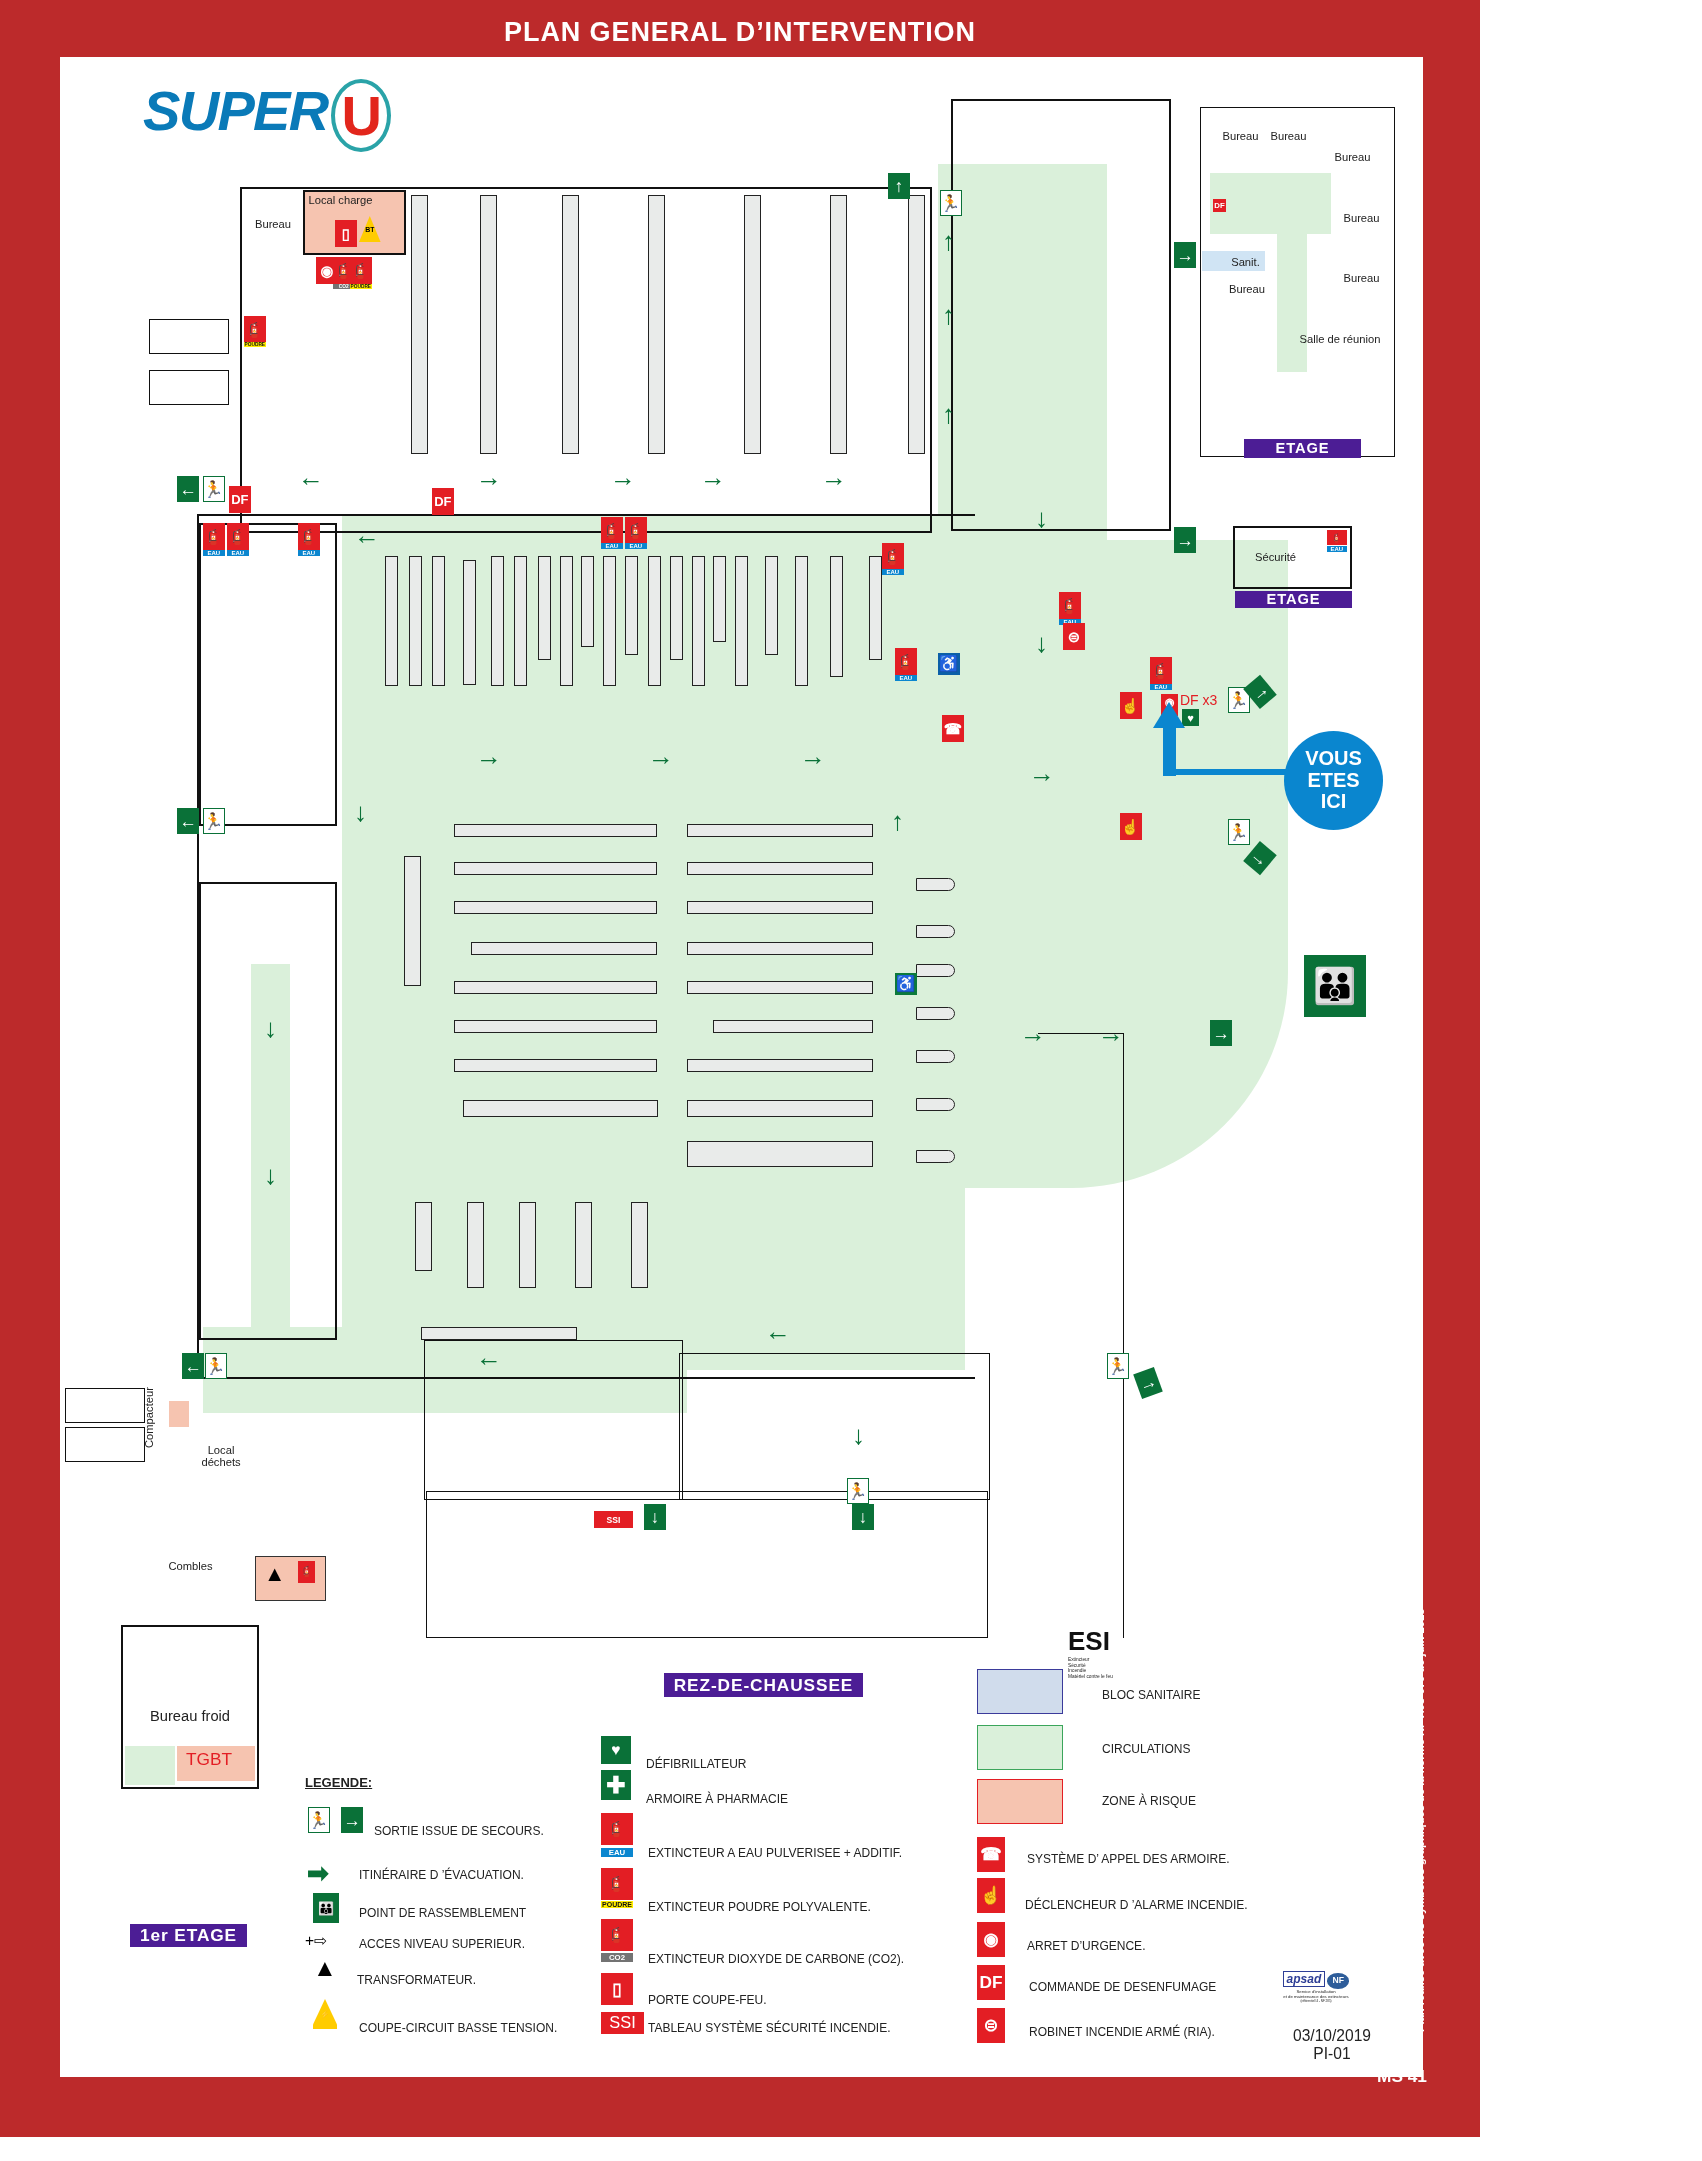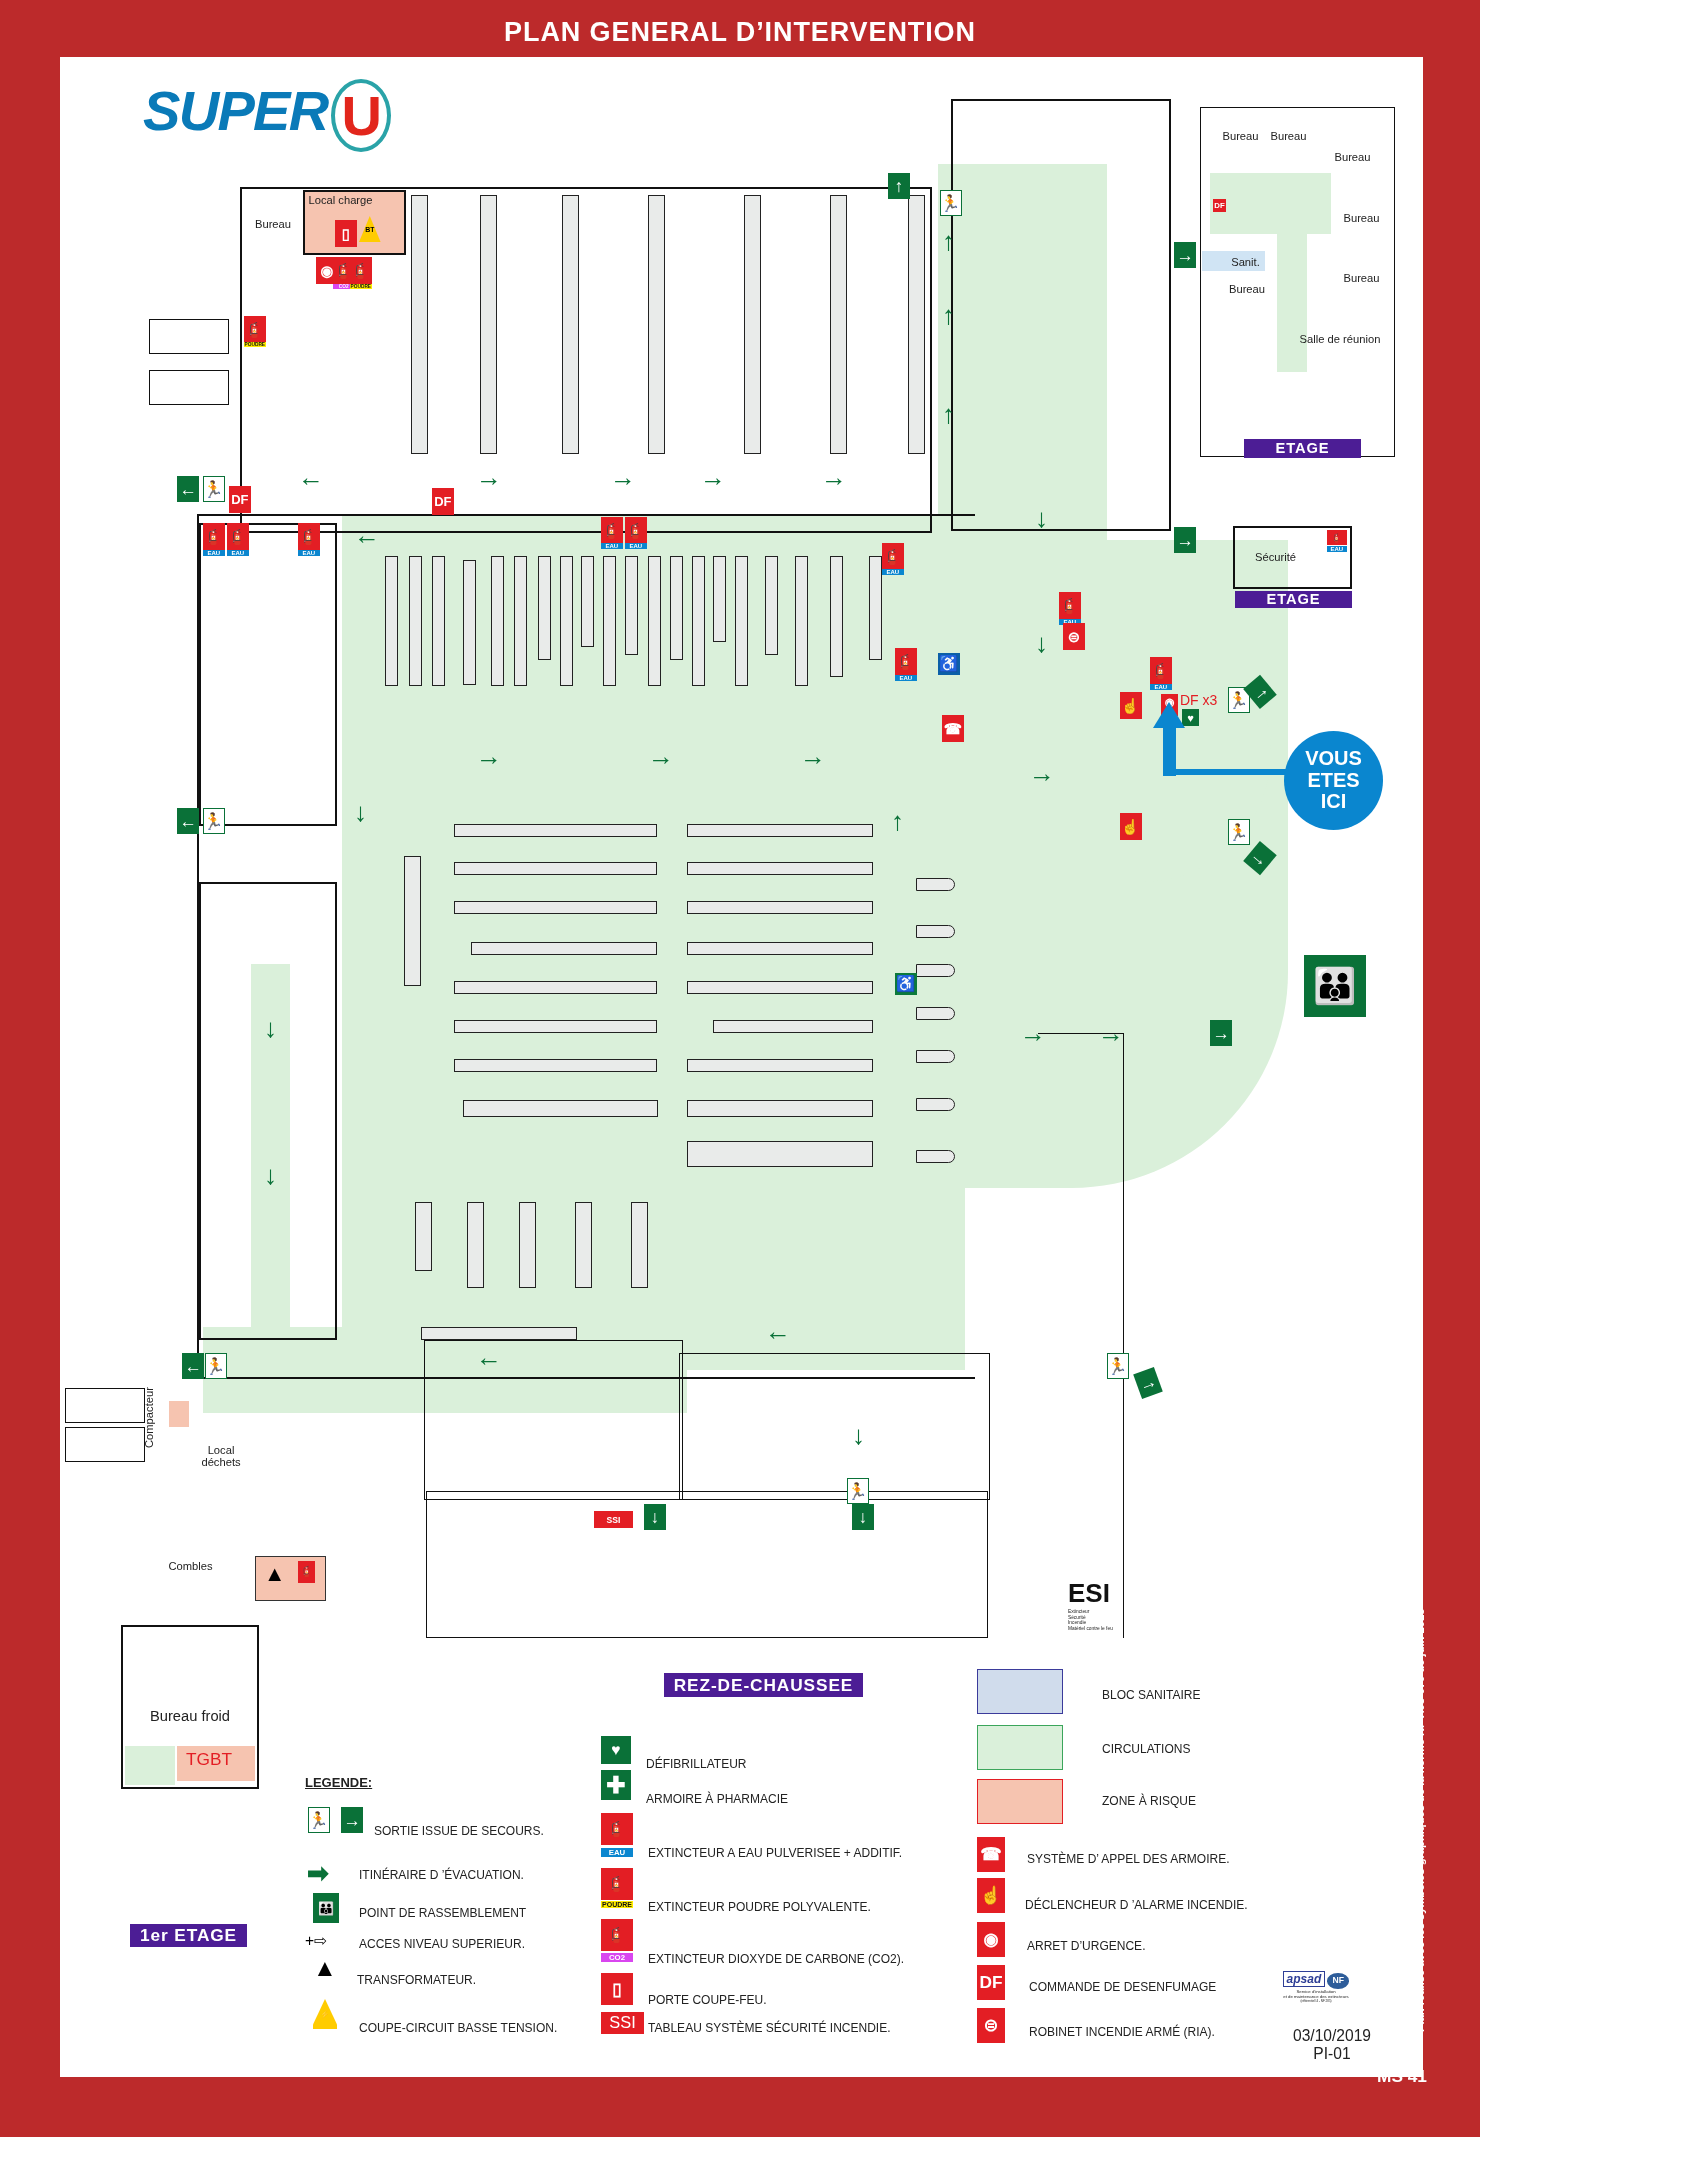--- a/index.html
+++ b/index.html
@@ -17,39 +17,39 @@
   .risk{position:absolute;background:#F6C4B0;}
   .sanit{position:absolute;background:#D0E4F4;}
   .room-label{position:absolute;color:#222;font-size:11.2px;text-align:center;}
   .room-label.big{font-size:14.7px;}
   .floor-tag{position:absolute;background:#4c1d95;color:#fff;font-weight:bold;text-align:center;font-size:17.3px;letter-spacing:0.9px;}
   .sign{position:absolute;display:inline-flex;align-items:center;justify-content:center;box-sizing:border-box;}
   .ext{width:21.6px;height:27px;background:#E31E24;color:#fff;font-size:14.7px;font-weight:bold;}
   .tag{position:absolute;font-size:6px;font-weight:bold;text-align:center;width:21.6px;}
   .tag.eau{background:#0A86CF;color:#fff;}
   .tag.poudre{background:#FFED00;color:#111;}
-  .tag.co2{background:#d946ef;color:#fff;}
+  .tag.co2{background:#737373;color:#fff;}
   .exit{width:21.6px;height:26px;border:1.7px solid #0A7138;background:#fff;color:#0A7138;font-size:16.4px;}
   .exit-arrow{width:21.6px;height:26px;background:#0A7138;color:#fff;font-size:17.3px;font-weight:bold;}
   .evac{color:#0A7138;font-size:26px;font-weight:bold;line-height:17.3px;}
   .vous{position:absolute;left:1284px;top:731px;width:99px;height:99px;border-radius:50%;background:#0A86CF;color:#fff;font-weight:bold;font-size:20px;text-align:center;display:flex;flex-direction:column;justify-content:center;line-height:21.6px;}
   .legend-title{position:absolute;left:305px;top:1775px;font-size:13px;font-weight:bold;text-decoration:underline;color:#222;}
   .leg-text{position:absolute;font-size:12px;color:#222;white-space:nowrap;}
   .leg-swatch{position:absolute;width:86px;height:45px;box-sizing:border-box;}
   .footer{position:absolute;left:195px;top:2057px;color:#fff;font-size:8.6px;font-weight:bold;white-space:nowrap;}
   .footer span{margin-right:26px;}
   .ms{position:absolute;left:1377px;top:2066px;color:#fff;font-size:17.3px;font-weight:bold;}
   .vtext{position:absolute;left:1414px;top:2032px;transform:rotate(-90deg);transform-origin:left top;color:#fff;font-weight:bold;font-size:11.2px;white-space:nowrap;}
   .date{position:absolute;left:1280px;top:2027px;font-size:15.6px;color:#222;text-align:center;width:104px;line-height:18px;}
   .apsad{position:absolute;left:1273px;top:1971px;width:86px;text-align:center;}
   .apsad .a{display:inline-block;border:1.3px solid #2E3E96;color:#2E3E96;font-style:italic;font-weight:bold;font-size:12px;padding:0 2.6px;}
   .apsad .nf{display:inline-block;width:21.6px;height:15.6px;border-radius:50%;background:#2E5D9A;color:#fff;font-size:8.6px;font-weight:bold;line-height:15.6px;margin-left:2.6px;}
   .apsad .s{font-size:4.3px;color:#222;}
   .esi{position:absolute;left:1068px;top:1578px;width:61px;}
-  .esi .e{font-size:26px;font-weight:bold;color:#111;}
+  .esi .e{font-size:26px;font-weight:bold;color:#111;margin-top:48px;}
   .esi .sub{font-size:4.8px;color:#222;line-height:5.6px;}
   .assembly{position:absolute;left:1304px;top:955px;width:62px;height:62px;background:#0A7138;color:#fff;font-size:35px;display:flex;align-items:center;justify-content:center;}
 </style>
 </head>
 <body>
 
 <div id="frame" class="abs"></div>
 <div id="inner" class="abs"></div>
 <div id="title" class="abs">PLAN GENERAL D’INTERVENTION</div>
 

